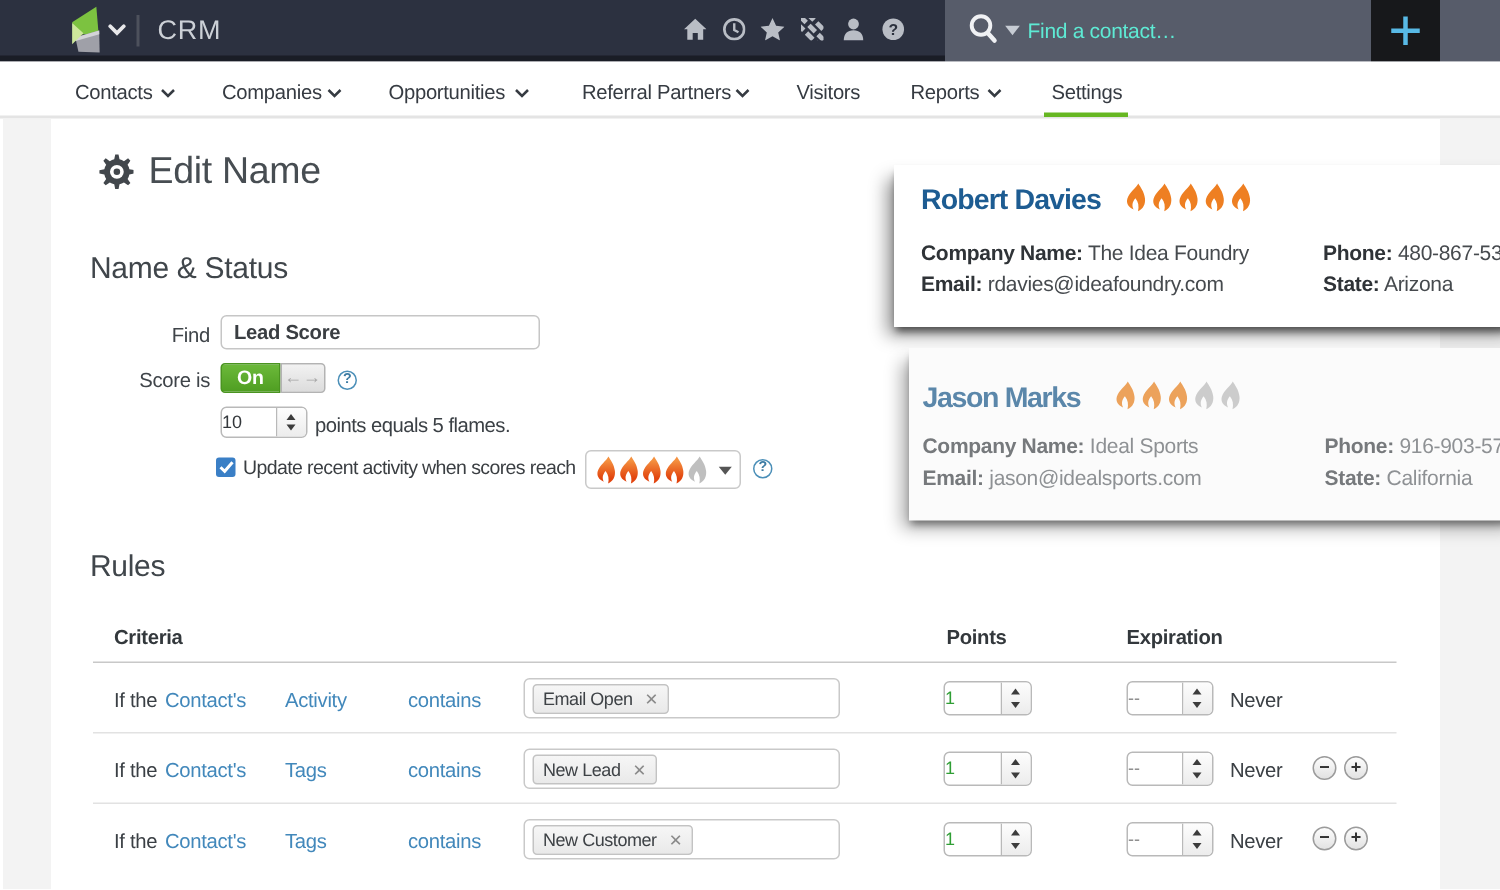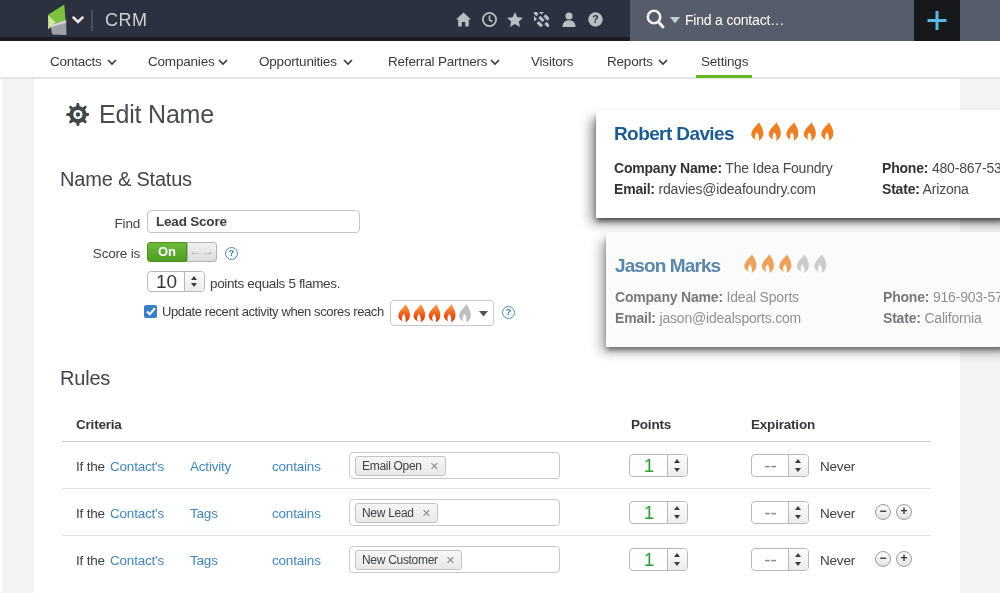--- a/index.html
+++ b/index.html
@@ -9,21 +9,21 @@
 
 
 #topbar { position:absolute; left:0; top:0; width:1000px; height:41px; background:#2c3140; }
 #topbar .botline { position:absolute; left:0; top:37px; width:630px; height:4px; background:#1a1d26; }
 #logo { position:absolute; left:46px; top:3px; }
 #chev { position:absolute; left:72px; top:16px; }
 #divider { position:absolute; left:91px; top:10px; width:2px; height:21px; background:#4d515c; }
 #crm { position:absolute; left:105px; top:10px; color:#ccd0d6; font-size:18px; letter-spacing:0.5px; }
 .navicon { position:absolute; top:12px; }
 #search { position:absolute; left:630px; top:0; width:370px; height:41px; background:#575c6a; }
-#searchph { position:absolute; left:55px; top:12px; color:#ffffff; font-size:14px; letter-spacing:-0.2px; }
+#searchph { position:absolute; left:55px; top:12px; color:#5eead4; font-size:14px; letter-spacing:-0.2px; }
 #plusbox { position:absolute; left:284px; top:0; width:46px; height:41px; background:#17181b; }
 
 
 #menubar { position:absolute; left:0; top:41px; width:1000px; height:38px; background:#fff; border-bottom:2px solid #e4e4e4; }
 #menubar span.mi { position:absolute; top:13px; font-size:13.5px; color:#363b42; letter-spacing:-0.2px; white-space:nowrap; }
 #menubar svg.mc { position:absolute; top:18px; }
 #greenline { position:absolute; left:696px; top:75px; width:56px; height:2.5px; background:#67b722; }
 
 
 #lstrip { position:absolute; left:2px; top:79px; width:32px; height:514px; background:#f3f3f3; }
@@ -34,21 +34,21 @@
 #namestatus { position:absolute; left:60px; top:168px; font-size:20px; letter-spacing:-0.2px; color:#40464b; }
 #rules { position:absolute; left:60px; top:367px; font-size:20px; letter-spacing:-0.2px; color:#40464b; }
 
 
 .flabel { position:absolute; left:40px; width:100px; text-align:right; font-size:13.5px; color:#3f4449; letter-spacing:-0.2px; }
 #nameinput { position:absolute; left:147px; top:210px; width:213px; height:23px; background:#fff; border:1px solid #c6c6c6; border-radius:4px; font-size:13.5px; font-weight:bold; color:#3a3e42; line-height:21px; padding-left:8px; letter-spacing:-0.2px; }
 #onbtn { position:absolute; left:147px; top:242px; width:40px; height:20px; background:linear-gradient(#6cb93a,#4f9e22); border:1px solid #4a9420; border-radius:3px 0 0 3px; color:#fff; font-size:13px; font-weight:bold; text-align:center; line-height:18px; }
 #arrbtn { position:absolute; left:187px; top:242px; width:30px; height:20px; background:linear-gradient(#f2f2f2,#dcdcdc); border:1px solid #b3b3b3; border-radius:0 3px 3px 0; color:#a6a6a6; font-size:12px; font-weight:bold; text-align:center; line-height:17px; letter-spacing:0.5px; }
 .qicon { position:absolute; width:13px; height:13px; border:1.5px solid #4b8fb8; border-radius:50%; color:#3c7ba3; font-size:9.5px; font-weight:bold; text-align:center; line-height:10px; }
 .spinbox { position:absolute; background:#fff; border:1px solid #b9b9b9; border-radius:4px; height:23px; }
-.spinbox .num { position:absolute; left:0; top:0; bottom:0; text-align:center; font-size:19px; }
+.spinbox .num { position:absolute; left:0; top:0; bottom:0; text-align:left; font-size:12px; }
 .spinbox .sp { position:absolute; right:0; top:0; bottom:0; width:20px; border-left:1px solid #b9b9b9; background:linear-gradient(#fdfdfd,#ececec); border-radius:0 3px 3px 0; }
 .sp .up { position:absolute; left:6px; top:4px; width:0; height:0; border-left:3.5px solid transparent; border-right:3.5px solid transparent; border-bottom:4.5px solid #3c3c3c; }
 .sp .dn { position:absolute; left:6px; bottom:4px; width:0; height:0; border-left:3.5px solid transparent; border-right:3.5px solid transparent; border-top:4.5px solid #3c3c3c; }
 #ptstext { position:absolute; left:210px; top:276px; font-size:13.5px; color:#3b4045; letter-spacing:-0.35px; }
 #cbx { position:absolute; left:144px; top:305px; width:13px; height:13px; background:#3a7fc6; border-radius:2px; }
 #cbxtext { position:absolute; left:162px; top:304px; font-size:13px; color:#3a3e42; letter-spacing:-0.4px; }
 #flamedrop { position:absolute; left:390px; top:300px; width:104px; height:26px; background:#fff; border:1px solid #c9c9c9; border-radius:4px; }
 
 
 .thead { position:absolute; font-size:13.5px; font-weight:bold; color:#33383c; letter-spacing:-0.2px; }

